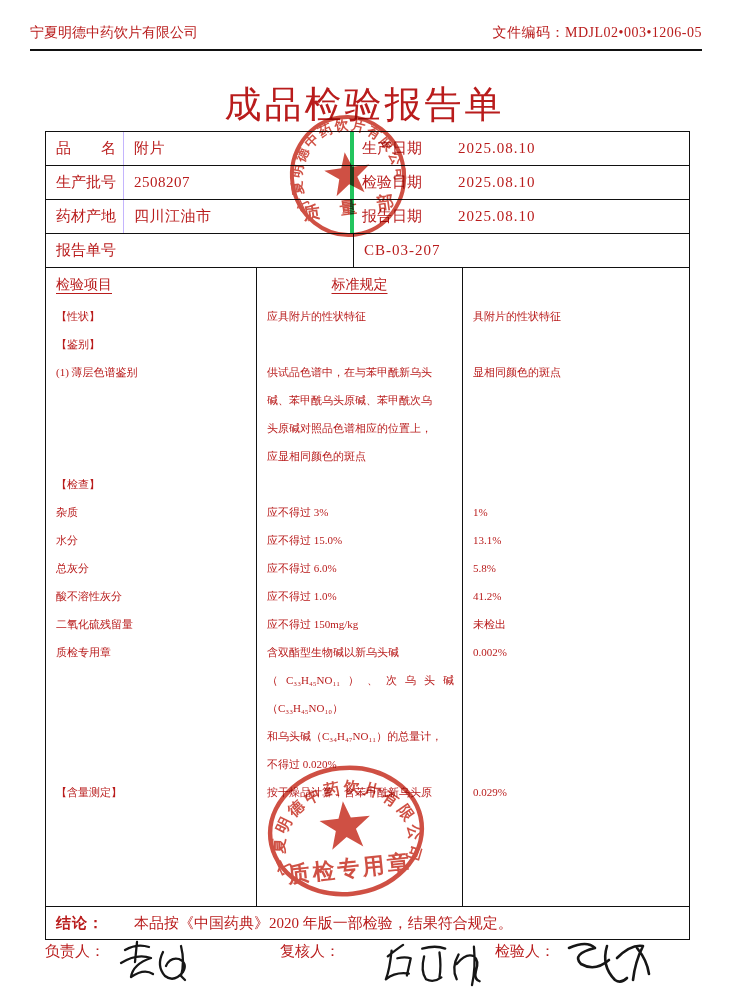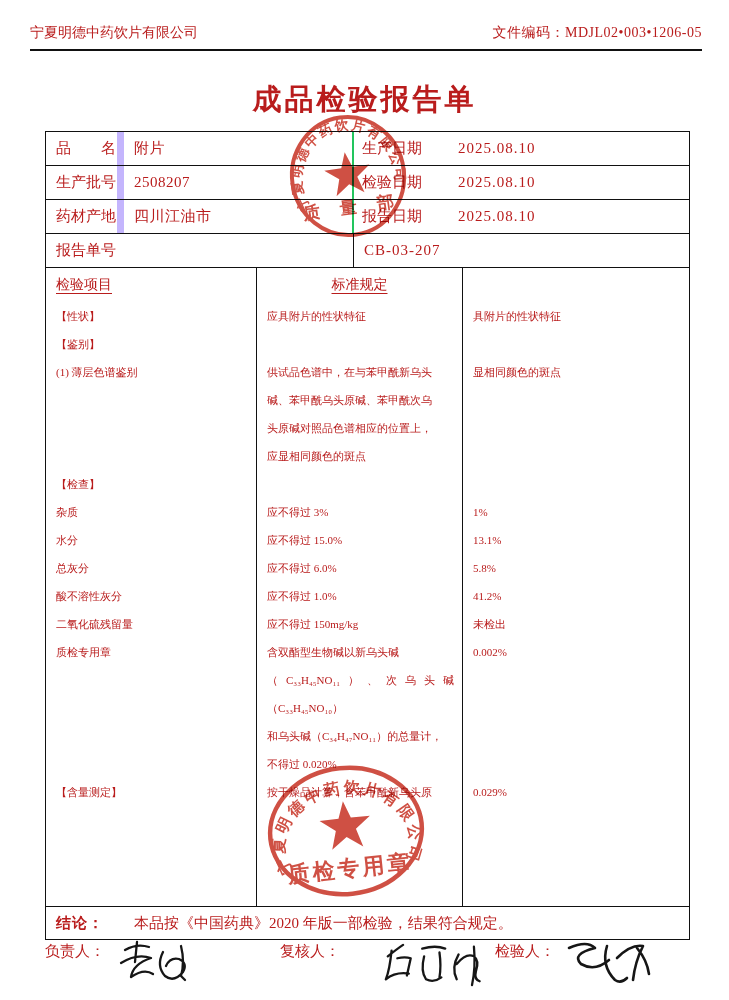--- a/index.html
+++ b/index.html
@@ -10,31 +10,31 @@
   }
   
   .doc-header{
     position:absolute;left:30px;right:27px;top:24px;
     display:flex;justify-content:space-between;align-items:flex-end;
     border-bottom:2px solid #111;padding-bottom:7px;font-size:14px;
   }
   .doc-code{letter-spacing:.5px;}
   .doc-title{
     position:absolute;left:0;right:0;top:80px;text-align:center;
-    font-size:29px;font-weight:bold;letter-spacing:3px;
+    font-size:37px;font-weight:normal;letter-spacing:3px;
   }
   
   .report{
     position:absolute;left:45px;top:131px;width:645px;
     border:1px solid #111;font-size:15px;box-sizing:border-box;
   }
   .info-row{display:flex;height:34px;align-items:center;border-bottom:1px solid #111;box-sizing:border-box;}
   .cell{box-sizing:border-box;}
-  .c-label{width:78px;padding-left:10px;border-right:7px solid #c4b5fd;height:100%;display:flex;align-items:center;}
-  .c-value{width:230px;padding-left:10px;border-right:2px solid #22c55e;height:100%;display:flex;align-items:center;letter-spacing:.5px;text-align:right;}
+  .c-label{width:78px;padding-left:10px;border-right:1px solid #c4b5fd;height:100%;display:flex;align-items:center;}
+  .c-value{width:230px;padding-left:10px;border-right:4px solid #22c55e;height:100%;display:flex;align-items:center;letter-spacing:.5px;text-align:right;}
   .c-right{flex:1;display:flex;align-items:center;padding-left:8px;height:100%;}
   .c-right .rlabel{width:96px;}
   .c-right .rvalue{letter-spacing:1px;}
   .rn-label{width:308px;padding-left:10px;border-right:1px solid #111;height:100%;display:flex;align-items:center;}
   .rn-value{flex:1;padding-left:10px;letter-spacing:1px;}
   
   .main-head{display:flex;height:34px;font-size:14px;}
   .mh{box-sizing:border-box;display:flex;align-items:center;height:100%;}
   .mh span{text-decoration:underline;text-underline-offset:4px;}
   .mh1{width:211px;padding-left:10px;border-right:1px solid #111;}

